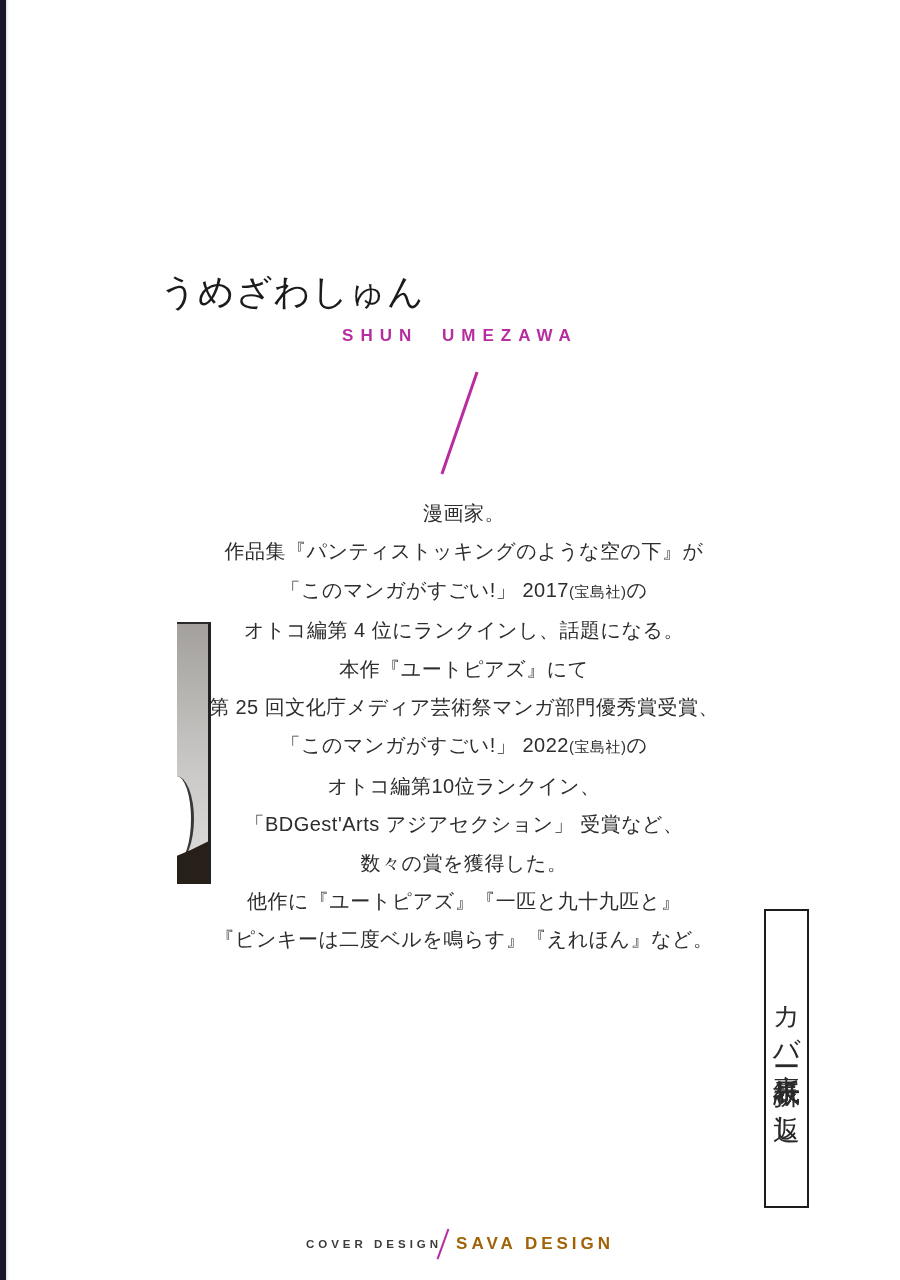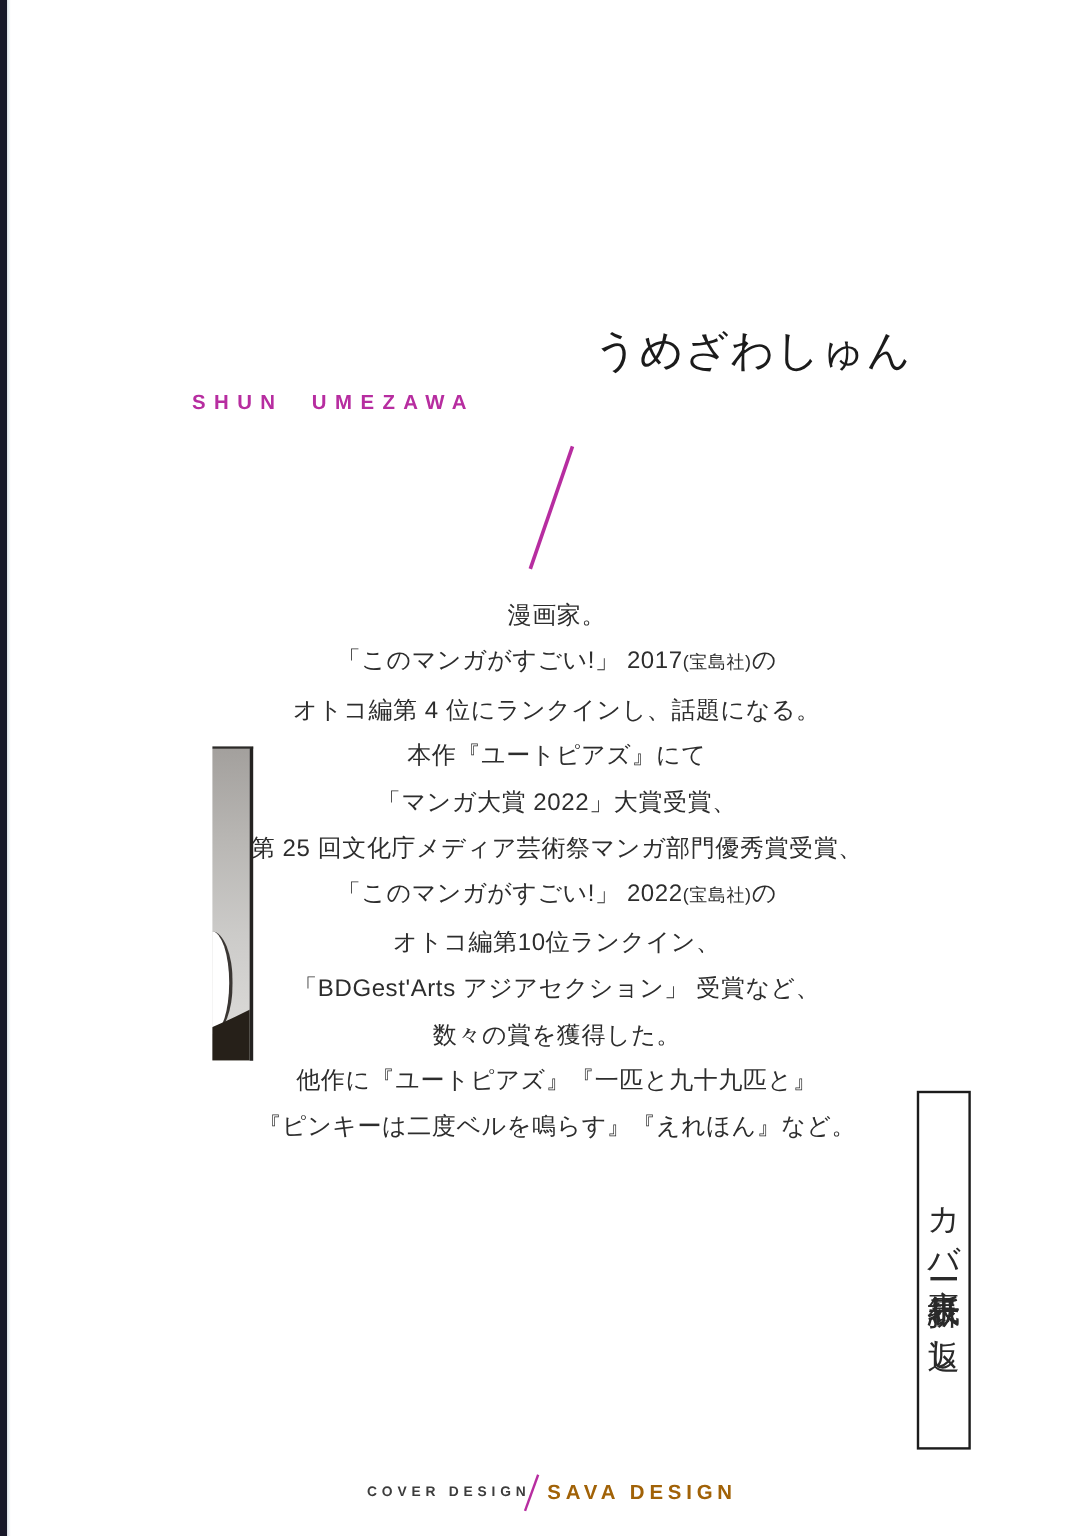--- a/index.html
+++ b/index.html
@@ -18,29 +18,29 @@
     background: #171728;
   }
   .edge-stripe-soft {
     position: absolute; left: 6px; top: 0;
     width: 3px; height: 1280px;
     background: linear-gradient(90deg, #dfe4ea, #ffffff);
   }
   
   .author-name {
     position: absolute; left: 160px; top: 268px; width: 600px;
-    text-align: right;
+    text-align: left;
     font-family: "DejaVu Serif", "Liberation Serif", serif;
     font-size: 36px; font-weight: 500;
     color: #1b1b1b; letter-spacing: 1px;
     white-space: nowrap;
   }
   .author-romaji {
     position: absolute; left: 160px; top: 326px; width: 600px;
-    text-align: left;
+    text-align: center;
     font-size: 17px; font-weight: 700;
     letter-spacing: 7px; word-spacing: 12px;
     white-space: nowrap;
   }
   
   .slash-large {
     position: absolute; left: 458px; top: 369px;
     width: 3px; height: 108px;
     transform: rotate(19deg);
   }
@@ -121,24 +121,24 @@
   <div class="edge-stripe"></div>
   <div class="edge-stripe-soft"></div>
 
   <div class="author-name">うめざわしゅん</div>
   <div class="author-romaji" style="color: rgb(183, 45, 160);">SHUN UMEZAWA</div>
 
   <div class="slash-large" style="background: rgb(183, 45, 160);"></div>
 
   <div class="bio" id="bio">
       <div>漫画家。</div>
+      <div>作品集『パンティストッキングのような空の下』が</div>
       <div>「このマンガがすごい!」 2017<span class="small">(宝島社)</span>の</div>
       <div>オトコ編第 4 位にランクインし、話題になる。</div>
       <div>本作『ユートピアズ』にて</div>
-      <div>「マンガ大賞 2022」大賞受賞、</div>
       <div>第 25 回文化庁メディア芸術祭マンガ部門優秀賞受賞、</div>
       <div>「このマンガがすごい!」 2022<span class="small">(宝島社)</span>の</div>
       <div>オトコ編第10位ランクイン、</div>
       <div>「BDGest'Arts アジアセクション」 受賞など、</div>
       <div>数々の賞を獲得した。</div>
       <div>他作に『ユートピアズ』『一匹と九十九匹と』</div>
       <div>『ピンキーは二度ベルを鳴らす』『えれほん』など。</div>
     </div>
 
   <div class="art-strip">

